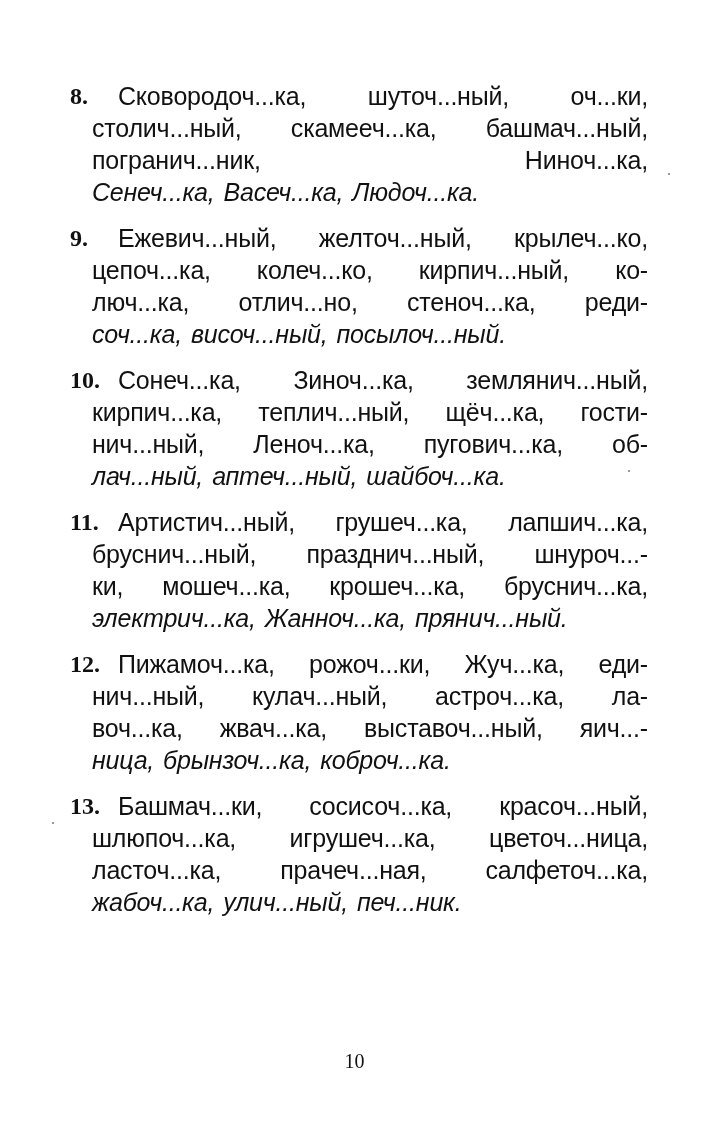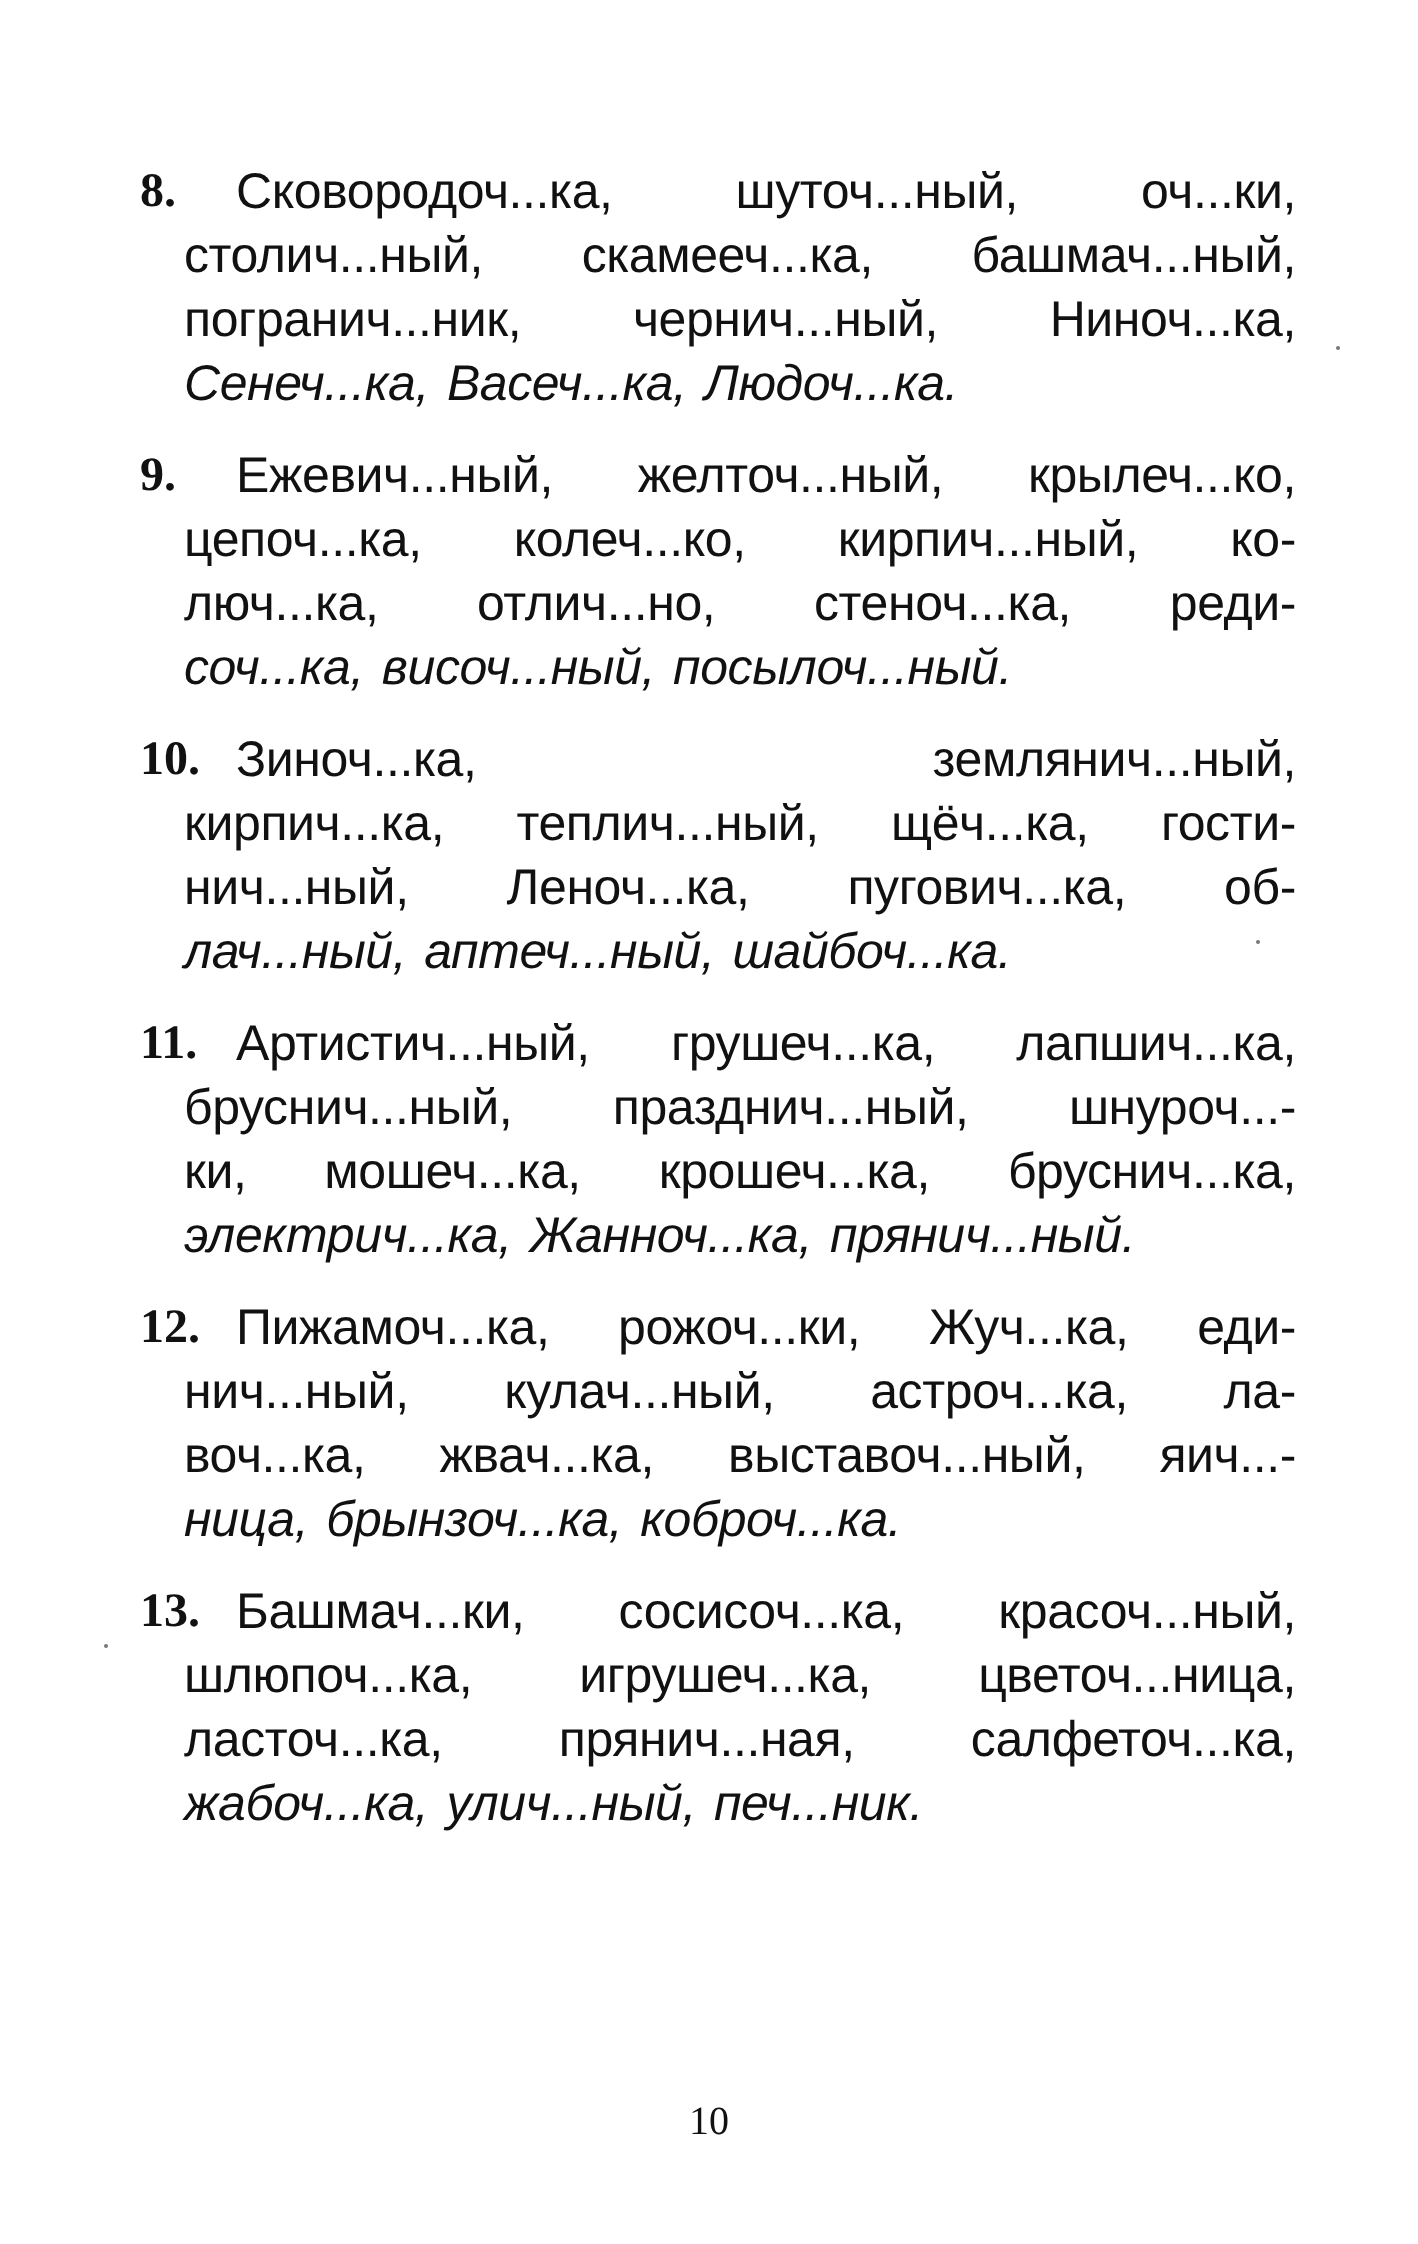--- a/index.html
+++ b/index.html
@@ -86,21 +86,20 @@
           <span class="w">шуточ...ный,</span>
           <span class="w">оч...ки,</span>
         </div>
         <div class="ex-line">
           <span class="w">столич...ный,</span>
           <span class="w">скамееч...ка,</span>
           <span class="w">башмач...ный,</span>
         </div>
         <div class="ex-line">
           <span class="w">погранич...ник,</span>
-          <span class="w">чернич...ный,</span>
           <span class="w">Ниноч...ка,</span>
         </div>
         <div class="ex-line last">
           <span class="w">Сенеч...ка,</span>
           <span class="w">Васеч...ка,</span>
           <span class="w">Людоч...ка.</span>
         </div>
       </div>
       <div class="exercise">
         <span class="ex-num">9.</span>
@@ -123,20 +122,21 @@
         </div>
         <div class="ex-line last">
           <span class="w">соч...ка,</span>
           <span class="w">височ...ный,</span>
           <span class="w">посылоч...ный.</span>
         </div>
       </div>
       <div class="exercise">
         <span class="ex-num">10.</span>
         <div class="ex-line first">
+          <span class="w">Сонеч...ка,</span>
           <span class="w">Зиноч...ка,</span>
           <span class="w">землянич...ный,</span>
         </div>
         <div class="ex-line">
           <span class="w">кирпич...ка,</span>
           <span class="w">теплич...ный,</span>
           <span class="w">щёч...ка,</span>
           <span class="w">гости-</span>
         </div>
         <div class="ex-line">
@@ -208,21 +208,21 @@
           <span class="w">сосисоч...ка,</span>
           <span class="w">красоч...ный,</span>
         </div>
         <div class="ex-line">
           <span class="w">шлюпоч...ка,</span>
           <span class="w">игрушеч...ка,</span>
           <span class="w">цветоч...ница,</span>
         </div>
         <div class="ex-line">
           <span class="w">ласточ...ка,</span>
-          <span class="w">прянич...ная,</span>
+          <span class="w">прачеч...ная,</span>
           <span class="w">салфеточ...ка,</span>
         </div>
         <div class="ex-line last">
           <span class="w">жабоч...ка,</span>
           <span class="w">улич...ный,</span>
           <span class="w">печ...ник.</span>
         </div>
       </div>
     </div>
   <div class="page-number">10</div>

